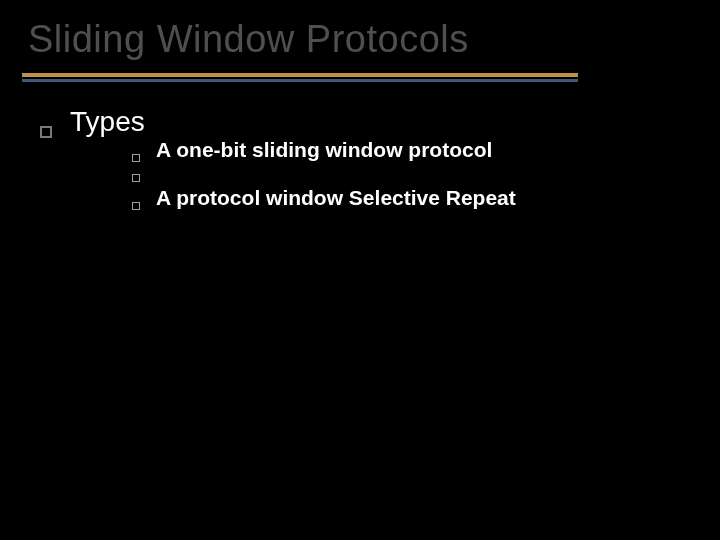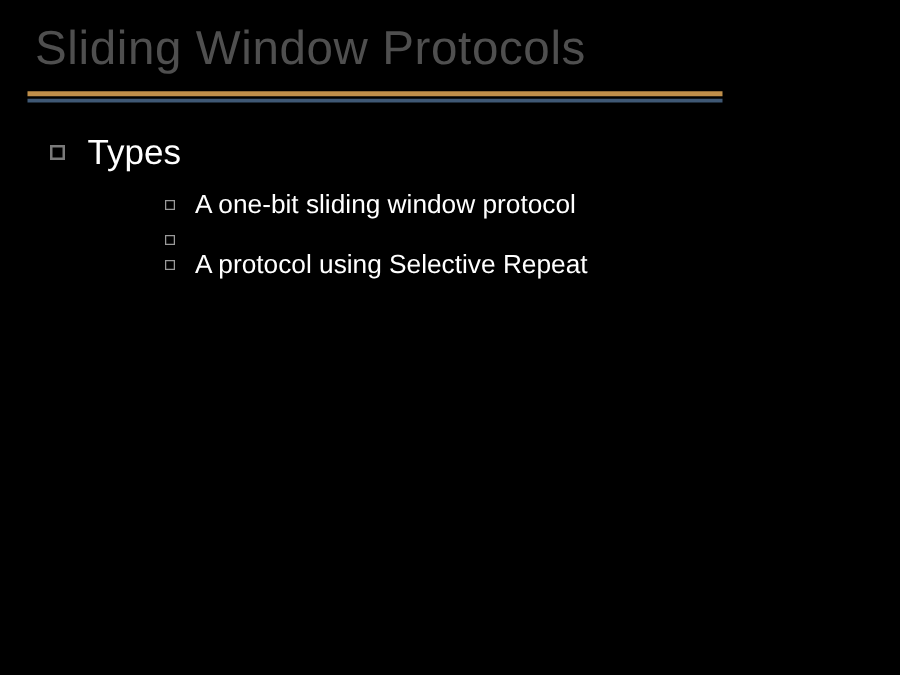--- a/index.html
+++ b/index.html
@@ -21,42 +21,42 @@
     height: 3px;
     background: #3f5874;
     margin-top: 2px;
   }
   .content {
     padding: 24px 0 0 40px;
     color: #fff;
   }
   .level1 {
     display: flex;
-    align-items: flex-start;
-    margin-bottom: 14px;
+    align-items: flex-end;
   }
   .bullet-square-open {
     width: 12px;
     height: 12px;
     border: 2px solid #7a7a7a;
     margin-top: 10px;
     flex: 0 0 auto;
   }
   .level1-text {
     color: #fff;
     font-size: 28px;
     margin-left: 18px;
   }
   .sublist {
     padding-left: 92px;
   }
   .level2 {
     display: flex;
-    align-items: flex-start;
+    align-items: flex-end;
     margin-bottom: 4px;
+    font-weight: bold;
   }
   .bullet-square-small {
     width: 8px;
     height: 8px;
     border: 1.5px solid #9a9a9a;
     margin-top: 8px;
     flex: 0 0 auto;
   }
   .level2-text {
     color: #fff;
@@ -84,17 +84,17 @@
     <div class="sublist">
       <div class="level2">
         <span class="bullet-square-small"></span>
         <span class="level2-text">A one-bit sliding window protocol</span>
       </div>
       <div class="level2">
         <span class="bullet-square-small"></span>
       </div>
       <div class="level2">
         <span class="bullet-square-small"></span>
-        <span class="level2-text">A protocol using Selective Repeat</span>
+        <span class="level2-text">A protocol window Selective Repeat</span>
       </div>
     </div>
   </div>
 </div>
 
 </body></html>

